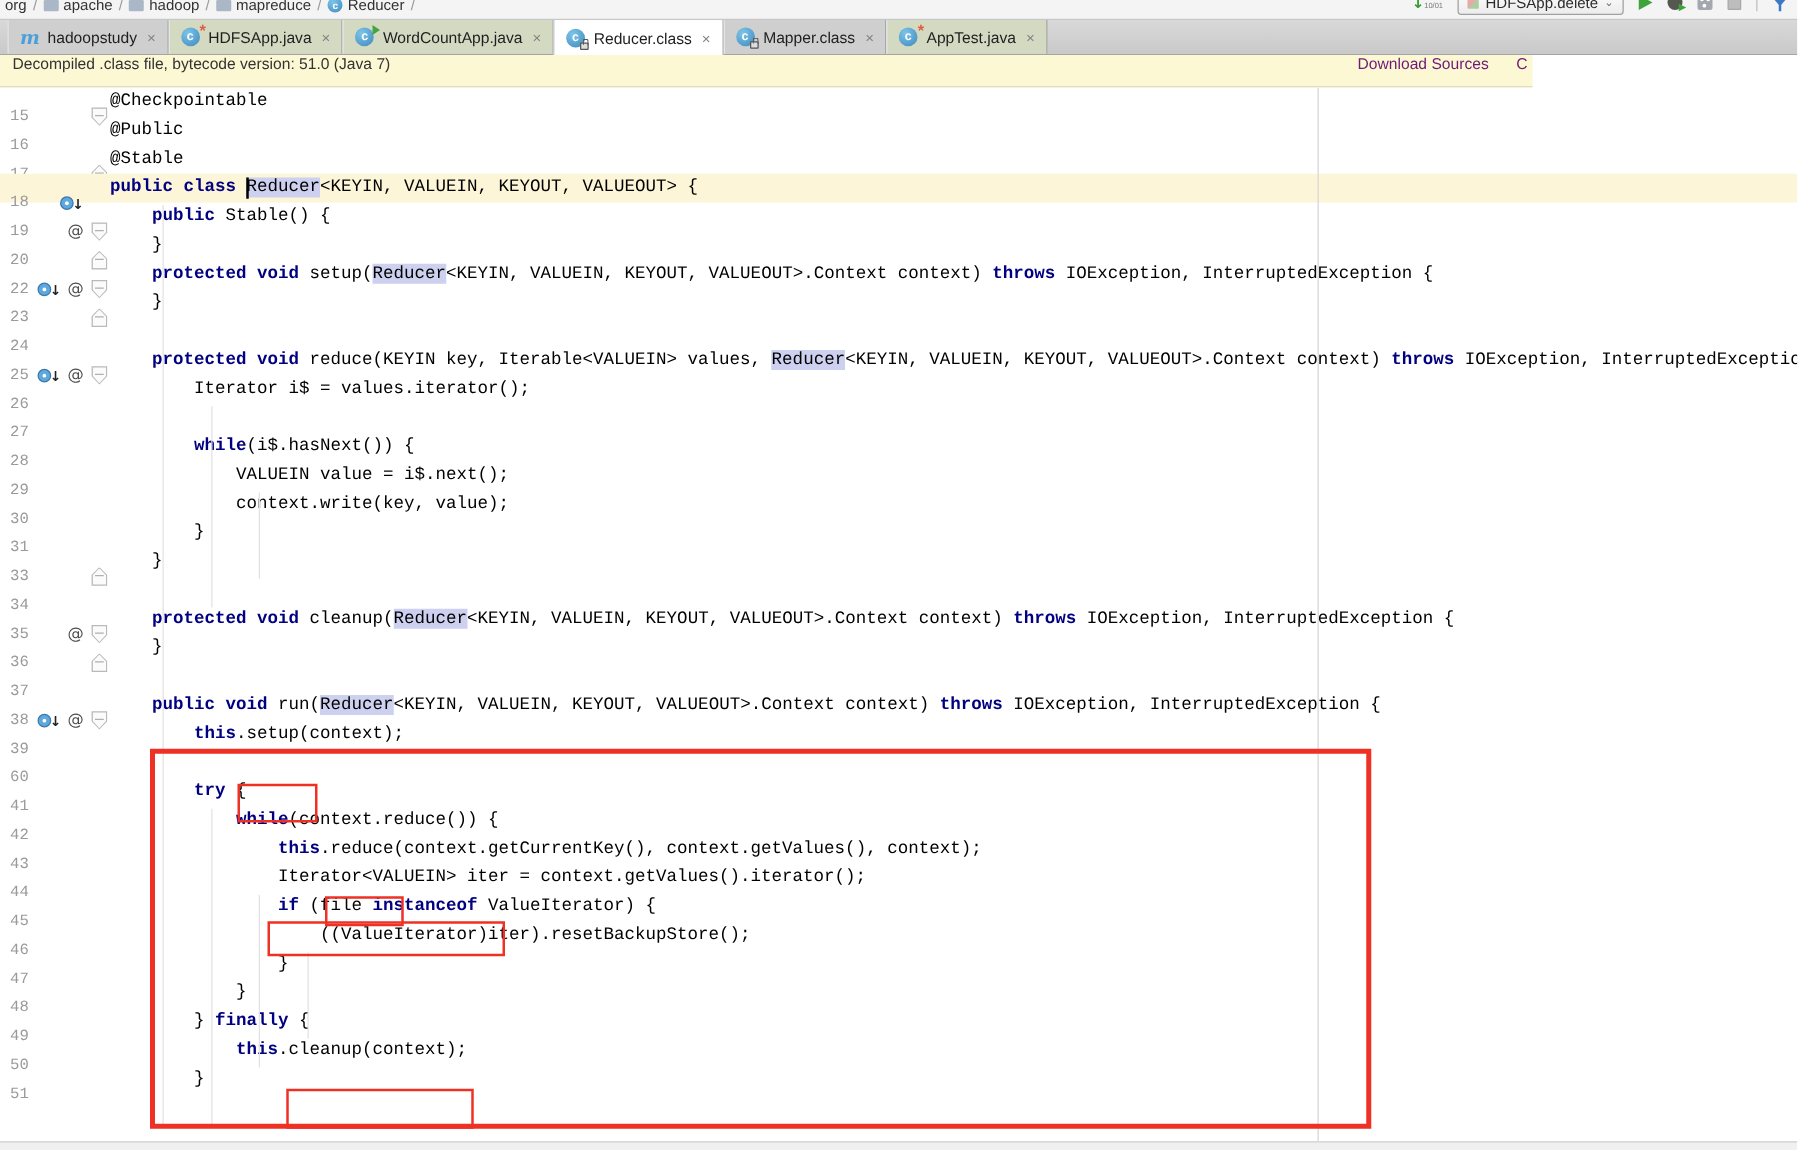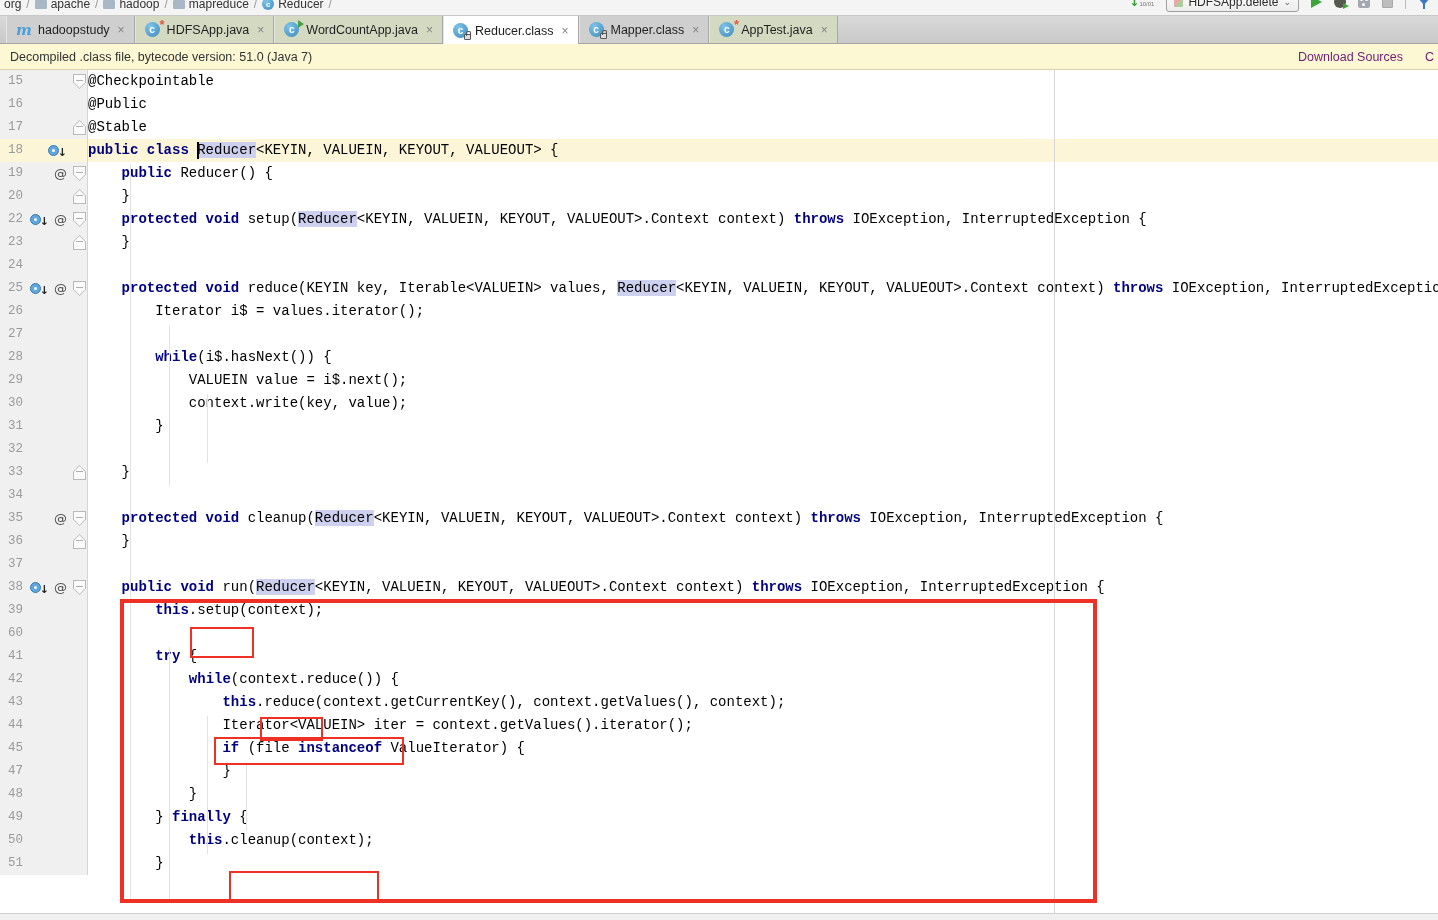--- a/index.html
+++ b/index.html
@@ -41,28 +41,28 @@
   .tab .close-x { color:#828282; font-size:12px; line-height:1; margin-left:2px; }
   .tab-ic { position:relative; width:16px; height:16px; flex:none; }
   .mvn-m { color:#4c9fd8; font:bold italic 15px "DejaVu Serif",serif; line-height:16px; }
   .cicon { width:15px; height:15px; border-radius:50%; background:radial-gradient(circle at 35% 30%,#7cc4e8,#3f89bd); color:#fff; font:bold 10px "Liberation Sans",sans-serif; display:flex; align-items:center; justify-content:center; }
   .ov-star { position:absolute; top:-5px; right:-4px; color:#e05a42; font:bold 13px "Liberation Sans",sans-serif; }
   .ov-run { position:absolute; top:-2px; right:-4px; width:0; height:0; border-left:6px solid #44a344; border-top:4px solid transparent; border-bottom:4px solid transparent; }
   .ov-lock { position:absolute; right:-2px; bottom:-1px; width:7px; height:6px; background:#ddd; border:1px solid #555; border-radius:1px; }
   .ov-lock::before { content:""; position:absolute; left:1px; top:-4px; width:3px; height:4px; border:1px solid #555; border-bottom:none; border-radius:2px 2px 0 0; }
 
   
-  #banner { position:absolute; left:0; top:44px; width:1438px; height:26px; background:#fcf8d4; border-bottom:1px solid #d9d4ab; display:flex; align-items:center; font-size:12.5px; color:#333; }
+  #banner { position:absolute; left:0; top:44px; width:1226px; height:26px; background:#fcf8d4; border-bottom:1px solid #d9d4ab; display:flex; font-size:12.5px; color:#333; }
   #banner-msg { padding-left:10px; }
   #banner-links { margin-left:auto; display:flex; gap:22px; padding-right:4px; }
   .blink { color:#701a75; cursor:pointer; }
 
   
   #editor { position:absolute; left:0; top:70px; width:1438px; height:843px; background:#fff; overflow:hidden; font-family:"Liberation Mono",monospace; }
-  .line { display:flex; height:23px; position:relative; }
+  .line { display:flex; height:23px; position:relative;align-items:center; }
   .line.current { background:#fcf5d8; }
   .gutter { flex:none; width:88px; position:relative; background:#f0f0f0; border-right:1px solid #d5d5d5; }
   .line.current .gutter { background:transparent; }
   .lnum { position:absolute; left:8px; top:0; line-height:23px; font-size:12.5px; color:#9a9a9a; }
   .gicons { position:absolute; right:20px; top:0; height:23px; display:flex; align-items:center; gap:5px; }
   .ovr { display:inline-flex; align-items:center; }
   .ovr .c { width:11px; height:11px; border-radius:50%; background:#5fa8dd; border:1px solid #3a79ad; position:relative; }
   .ovr .c::after { content:""; position:absolute; left:3px; top:3px; width:3px; height:3px; border-radius:50%; background:#fff; }
   .ovr .a { color:#222; font:bold 11px "DejaVu Sans",sans-serif; margin-left:-1px; margin-top:3px; }
   .ati { color:#4d4d4d; font:13px "DejaVu Sans",sans-serif; }
@@ -238,21 +238,21 @@
             <span class="lnum">19</span>
             <span class="gicons">
               <span class="ati">@</span>
             </span>
             <span class="fold start">
               <span class="o"></span>
               <span class="i"></span>
               <span class="m"></span>
             </span>
           </div>
-          <div class="code"><span>    </span><span class="k">public</span><span> Reducer() {</span></div>
+          <div class="code"><span>    </span><span class="k">public</span><span> Stable() {</span></div>
         </div>
         <div class="line">
           <div class="gutter">
             <span class="lnum">20</span>
             <span class="fold end">
               <span class="o"></span>
               <span class="i"></span>
               <span class="m"></span>
             </span>
           </div>
@@ -342,26 +342,20 @@
           <div class="code"><span>            context.write(key, value);</span></div>
         </div>
         <div class="line">
           <div class="gutter">
             <span class="lnum">31</span>
           </div>
           <div class="code"><span>        }</span></div>
         </div>
         <div class="line">
           <div class="gutter">
-            <span class="lnum">32</span>
-          </div>
-          <div class="code"></div>
-        </div>
-        <div class="line">
-          <div class="gutter">
             <span class="lnum">33</span>
             <span class="fold end">
               <span class="o"></span>
               <span class="i"></span>
               <span class="m"></span>
             </span>
           </div>
           <div class="code"><span>    }</span></div>
         </div>
         <div class="line">
@@ -453,20 +447,26 @@
           <div class="gutter">
             <span class="lnum">44</span>
           </div>
           <div class="code"><span>                Iterator&lt;VALUEIN&gt; iter = context.getValues().iterator();</span></div>
         </div>
         <div class="line">
           <div class="gutter">
             <span class="lnum">45</span>
           </div>
           <div class="code"><span>                </span><span class="k">if</span><span> (file </span><span class="k">instanceof</span><span> ValueIterator) {</span></div>
+        </div>
+        <div class="line">
+          <div class="gutter">
+            <span class="lnum">46</span>
+          </div>
+          <div class="code"><span>                    ((ValueIterator)iter).resetBackupStore();</span></div>
         </div>
         <div class="line">
           <div class="gutter">
             <span class="lnum">47</span>
           </div>
           <div class="code"><span>                }</span></div>
         </div>
         <div class="line">
           <div class="gutter">
             <span class="lnum">48</span>

